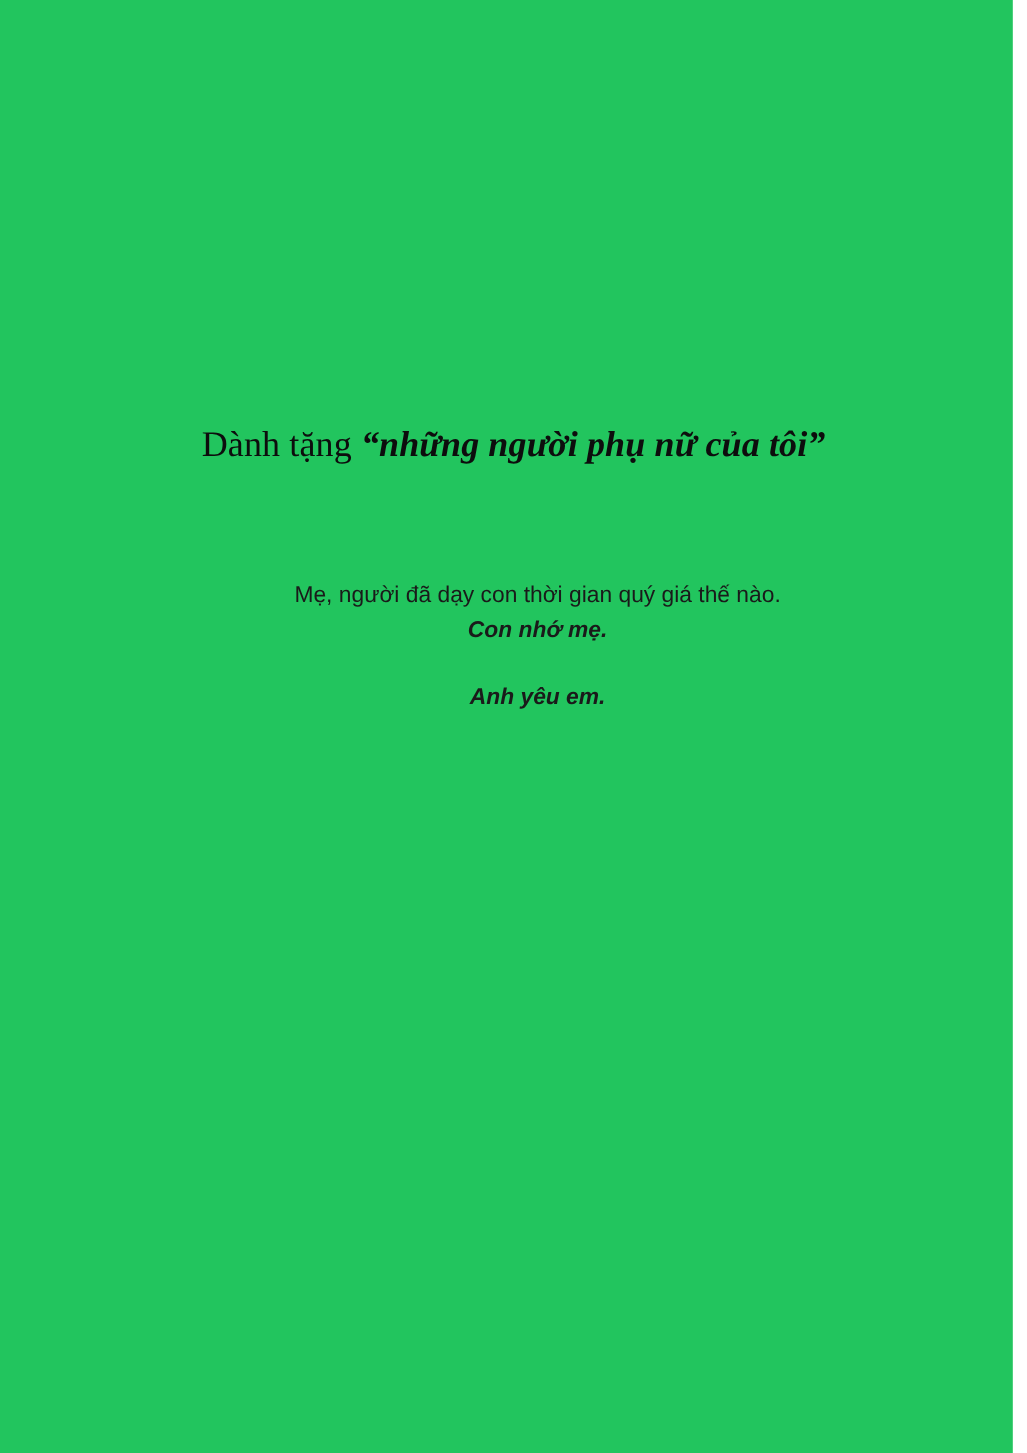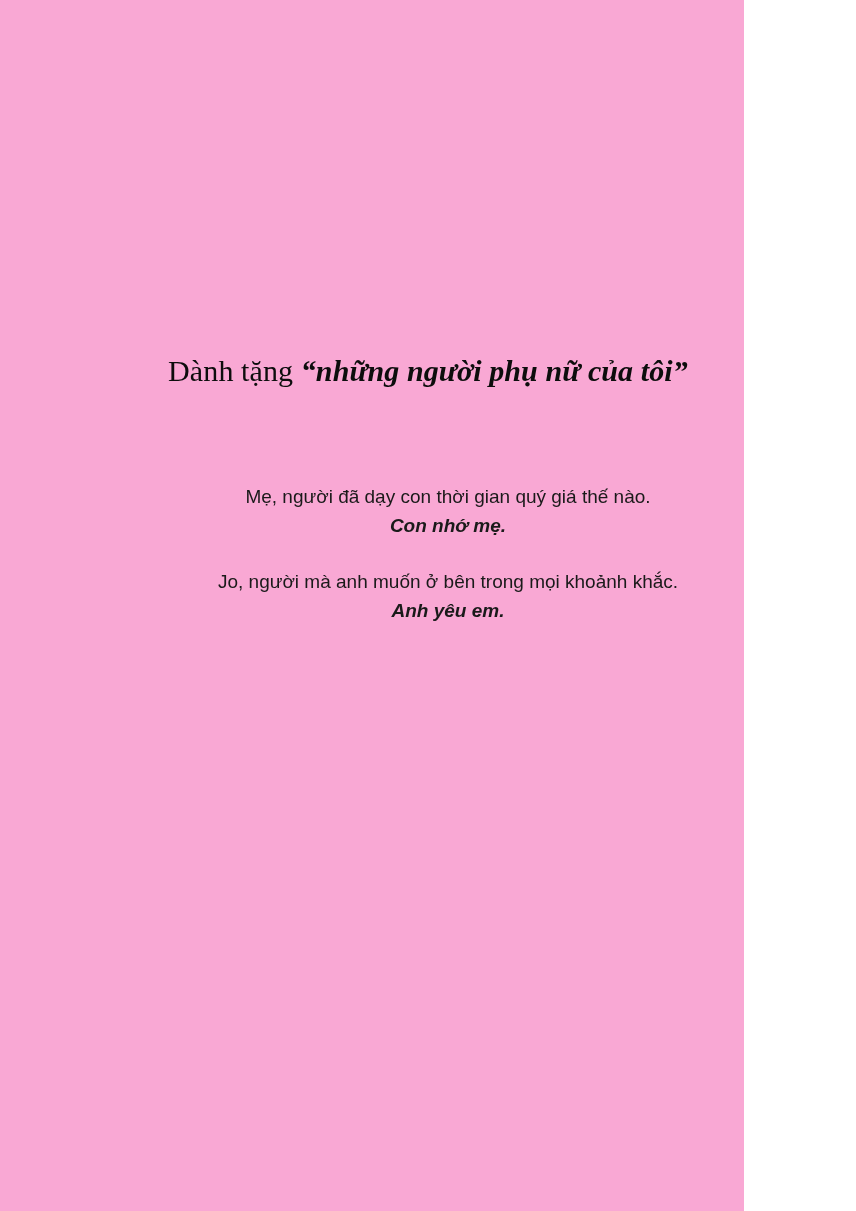--- a/index.html
+++ b/index.html
@@ -9,24 +9,24 @@
   }
   body {
     width: 856px;
     height: 1211px;
     font-family: "Liberation Sans", sans-serif;
     color: #111111;
     -webkit-font-smoothing: antialiased;
   }
   .page {
     position: relative;
-    width: 744px;
+    width: 844px;
     height: 1211px;
     box-sizing: border-box;
-    background: #f9a8d4;
+    background: #22c55e;
     overflow: hidden;
   }
   .dedication {
     position: absolute;
     top: 352px;
     left: 0;
     width: 856px;
     text-align: center;
   }
   .dedication-heading {
@@ -82,20 +82,19 @@
   </div>
 
   <div class="dedication-body">
 
     <div class="ded-block">
       <div class="ded-line">Mẹ, người đã dạy con thời gian quý giá thế nào.</div>
       <div class="ded-line emphasis">Con nhớ mẹ.</div>
     </div>
 
     <div class="ded-block">
-      <div class="ded-line">Jo, người mà anh muốn ở bên trong mọi khoảnh khắc.</div>
       <div class="ded-line emphasis">Anh yêu em.</div>
     </div>
 
 
   </div>
 
 </div>
 
 </body></html>

